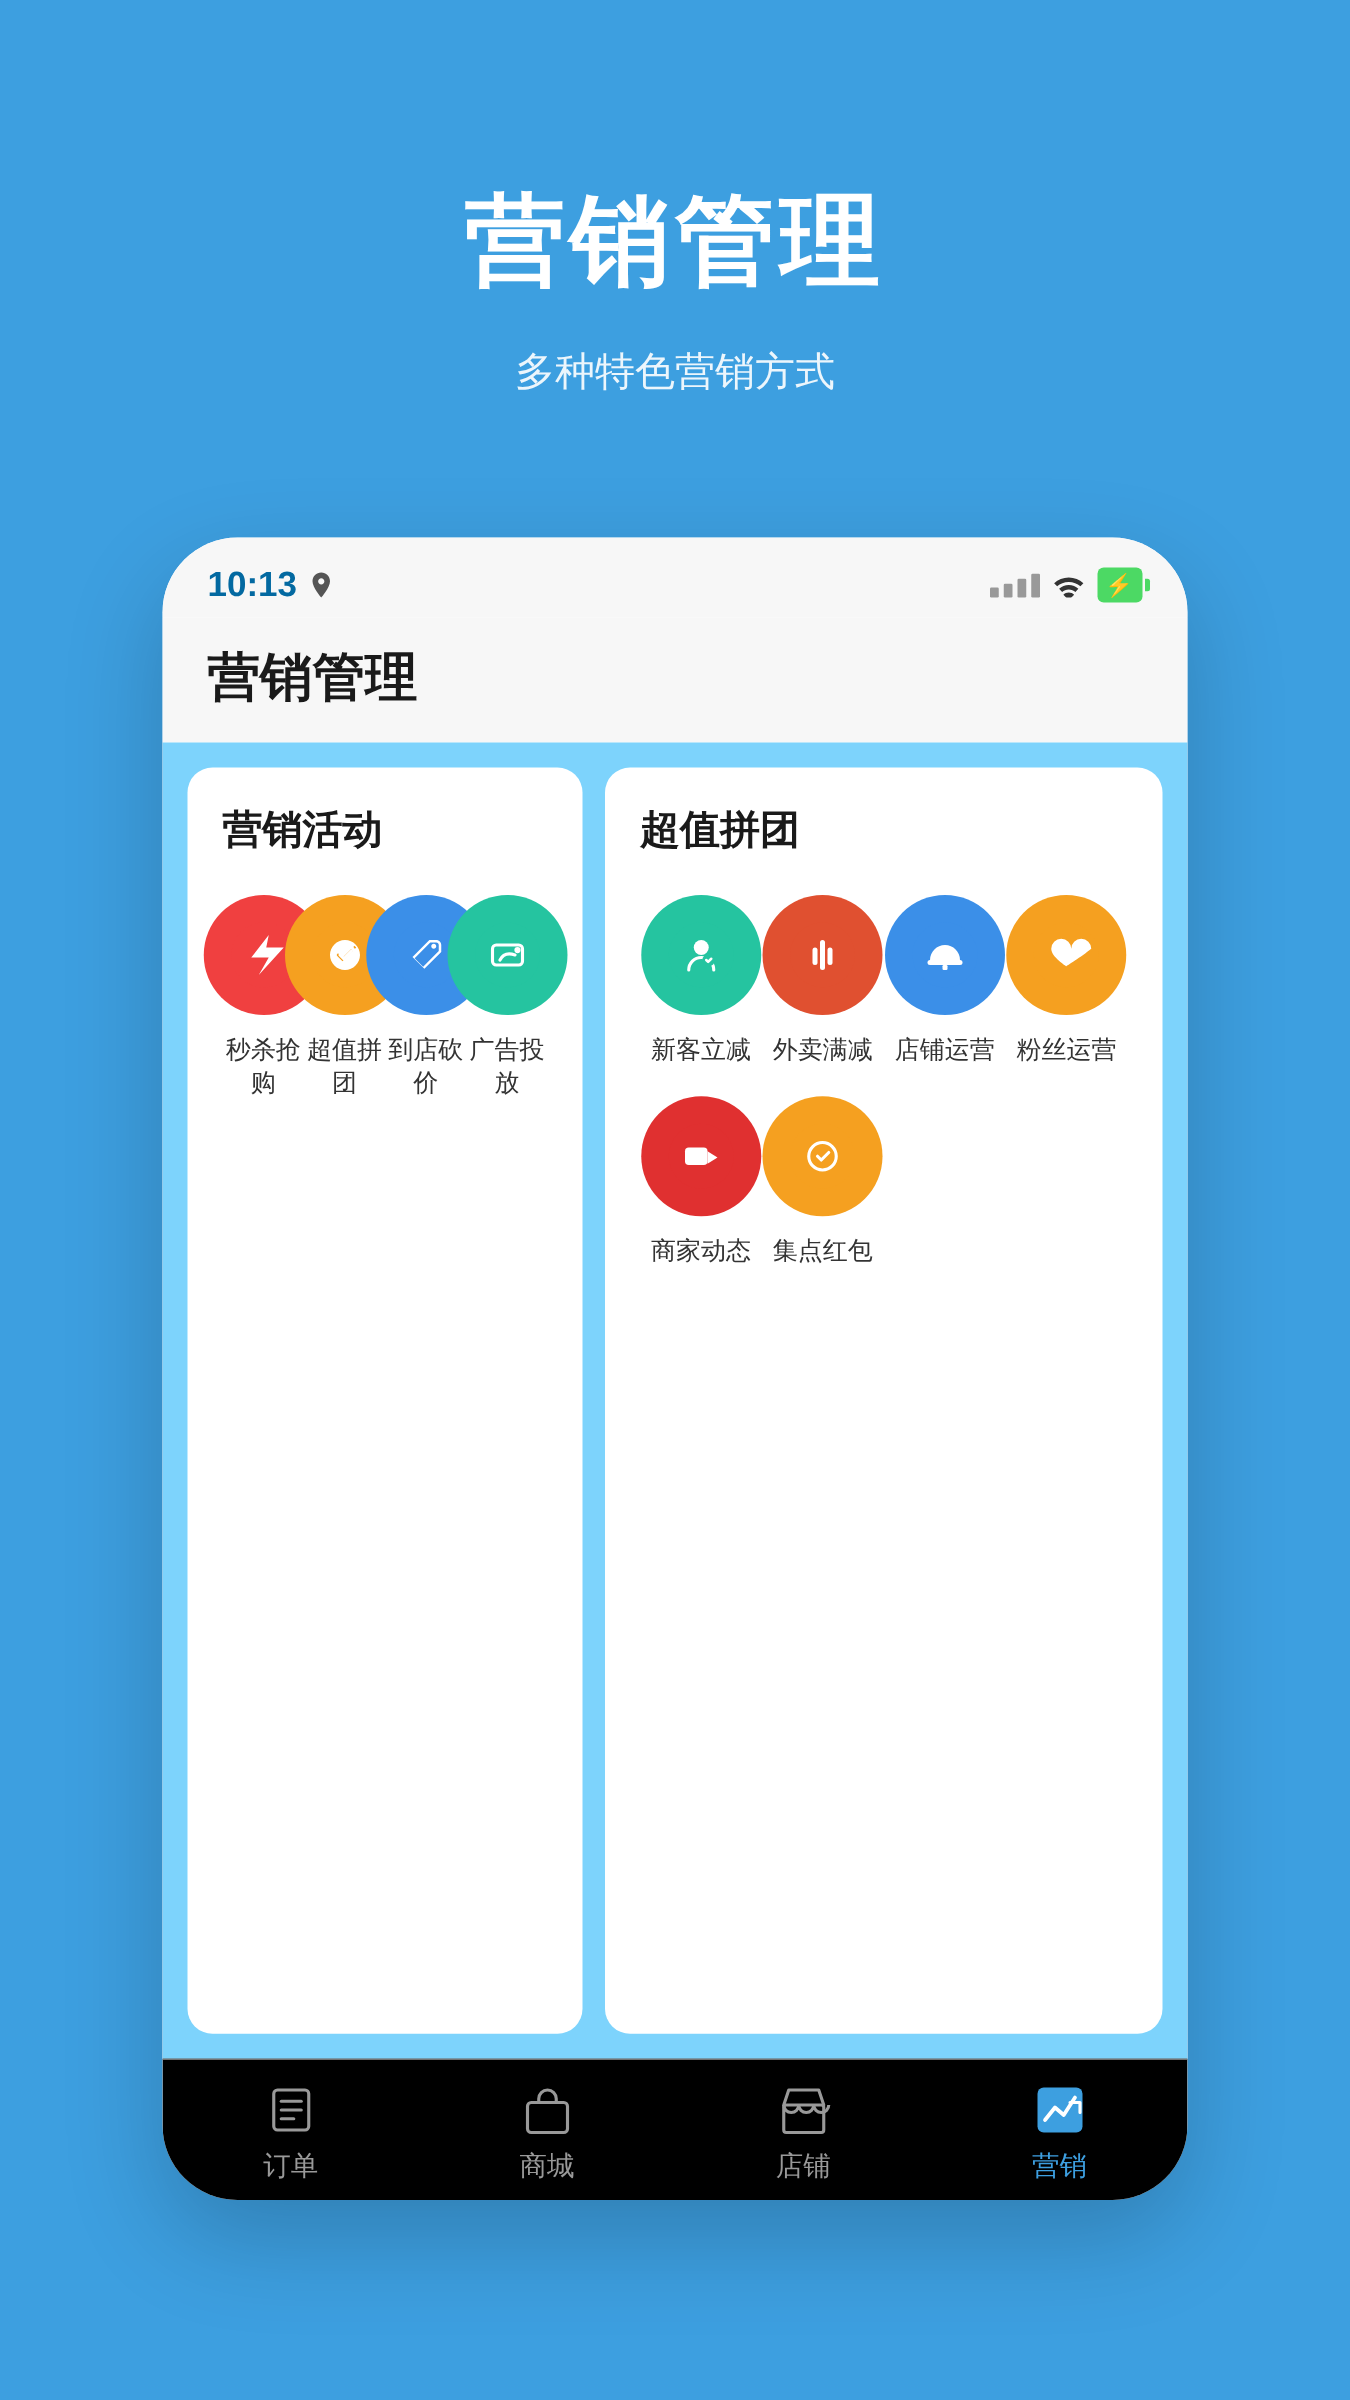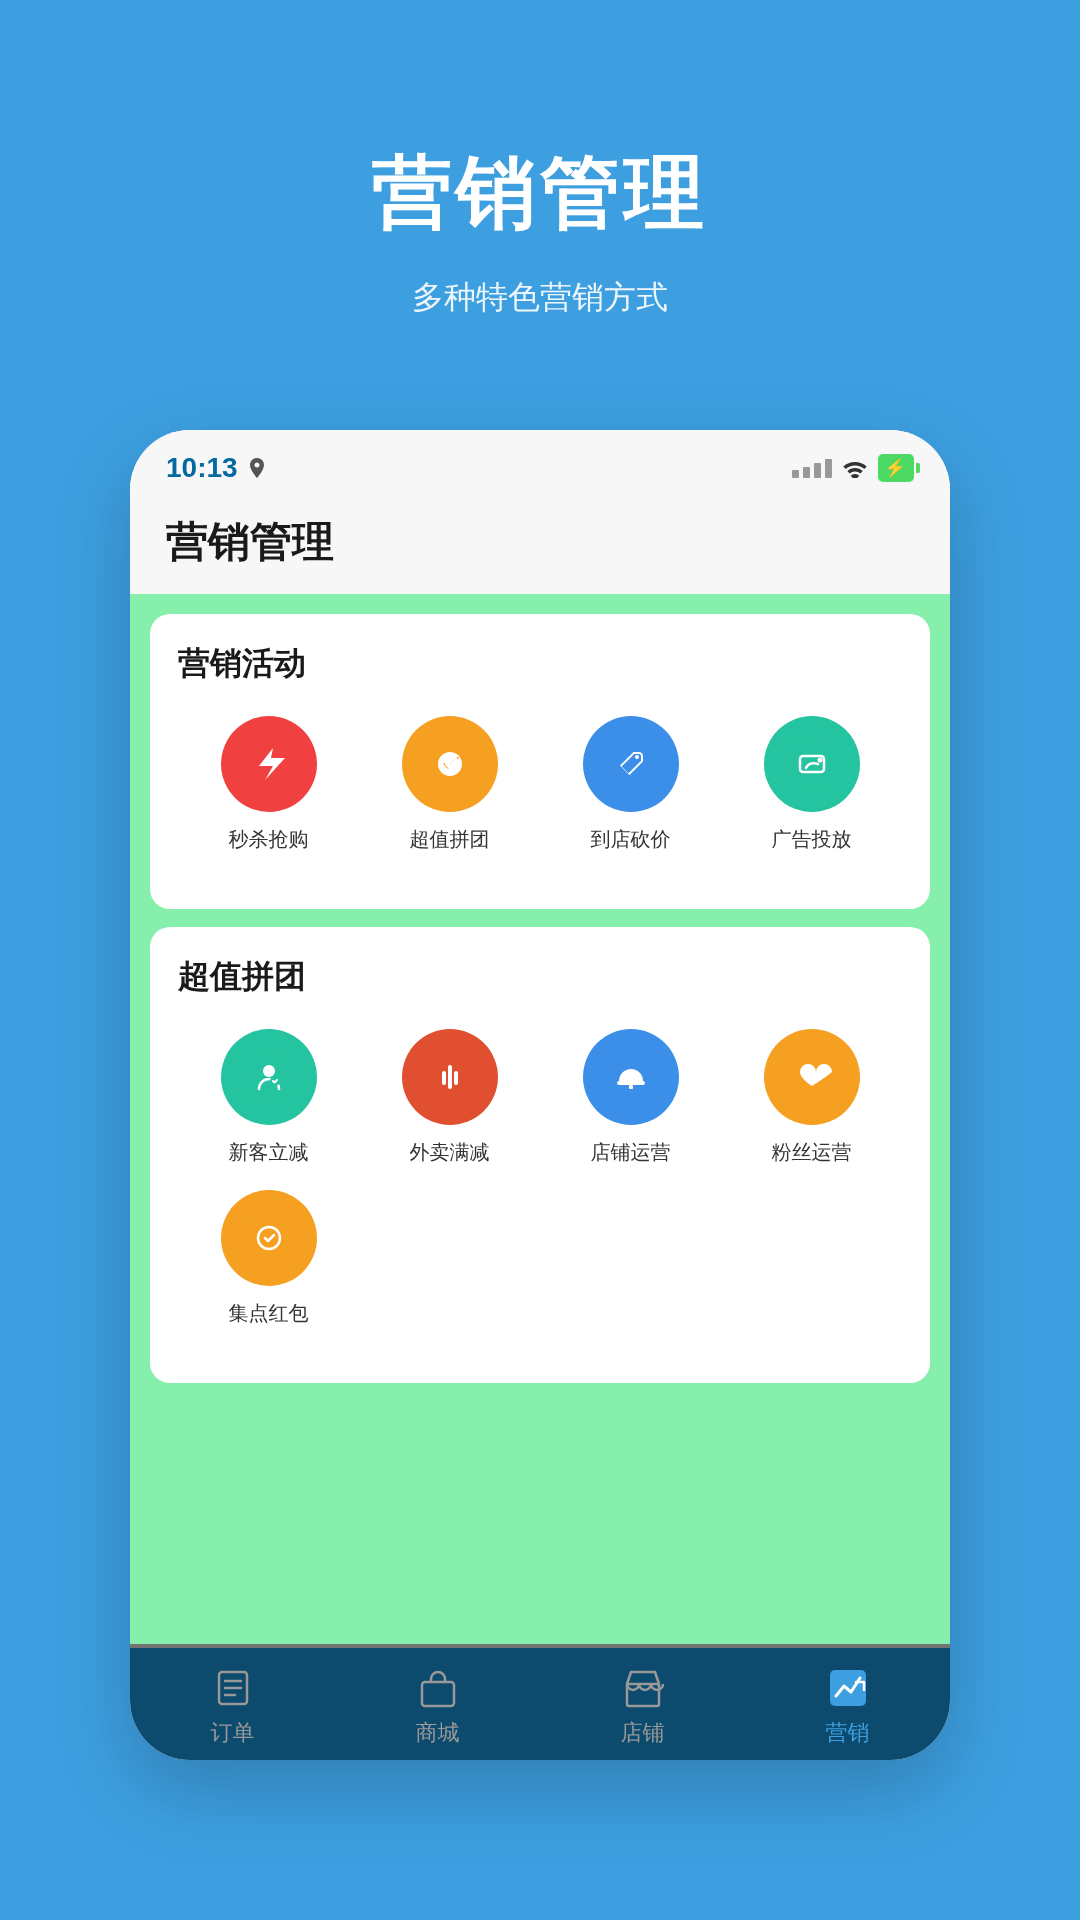--- a/index.html
+++ b/index.html
@@ -115,25 +115,25 @@
     }
     .page-title-text {
       font-size: 42px;
       font-weight: 700;
       color: #1a1a1a;
     }
 
     
     .content-area {
       flex: 1;
-      background: #86efac;
+      background: #7dd3fc;
       overflow: hidden;
       padding: 20px 20px;
       display: flex;
-      flex-direction: column;
+      flex-direction: row;
       gap: 18px;
     }
 
     
     .section-card {
       background: #fff;
       border-radius: 20px;
       padding: 28px 28px 32px;
     }
     .section-title {
@@ -175,22 +175,22 @@
 
     
     .ic-red { background: #f04040; }
     .ic-orange { background: #f5a020; }
     .ic-blue { background: #3b8fe8; }
     .ic-teal { background: #25c4a0; }
 
     
     .bottom-nav {
       display: flex;
-      background: #0c4a6e;
-      border-top: 4px solid #737373;
+      background: #000000;
+      border-top: 1px solid #737373;
       padding: 18px 0 12px;
       flex-shrink: 0;
     }
     .nav-item {
       flex: 1;
       display: flex;
       flex-direction: column;
       align-items: center;
       gap: 8px;
       cursor: pointer;
@@ -332,20 +332,30 @@
         <div class="icon-item">
           <div class="icon-circle" style="background:#f5a020">
             <svg width="52" height="52" viewBox="0 0 52 52" fill="none">
               <circle cx="26" cy="26" r="26" fill="#f5a020"></circle>
               <path d="M26 35s-12-7.5-12-14a8 8 0 0116 0 8 8 0 0116 0C38 27.5 26 35 26 35z" fill="white"></path>
             </svg>
           </div>
           <span class="icon-label">粉丝运营</span>
         </div>
 
+        <div class="icon-item">
+          <div class="icon-circle" style="background:#e03030">
+            <svg width="52" height="52" viewBox="0 0 52 52" fill="none">
+              <circle cx="26" cy="26" r="26" fill="#e03030"></circle>
+              <rect x="13" y="19" width="18" height="14" rx="3" fill="white"></rect>
+              <path d="M31 22l8 5-8 5V22z" fill="white"></path>
+            </svg>
+          </div>
+          <span class="icon-label">商家动态</span>
+        </div>
 
         <div class="icon-item">
           <div class="icon-circle" style="background:#f5a020">
             <svg width="52" height="52" viewBox="0 0 52 52" fill="none">
               <circle cx="26" cy="26" r="26" fill="#f5a020"></circle>
               <circle cx="26" cy="26" r="11" fill="none" stroke="white" stroke-width="2.5"></circle>
               <path d="M22 26l3 3 6-6" stroke="white" stroke-width="2.5" stroke-linecap="round" stroke-linejoin="round"></path>
             </svg>
           </div>
           <span class="icon-label">集点红包</span>

